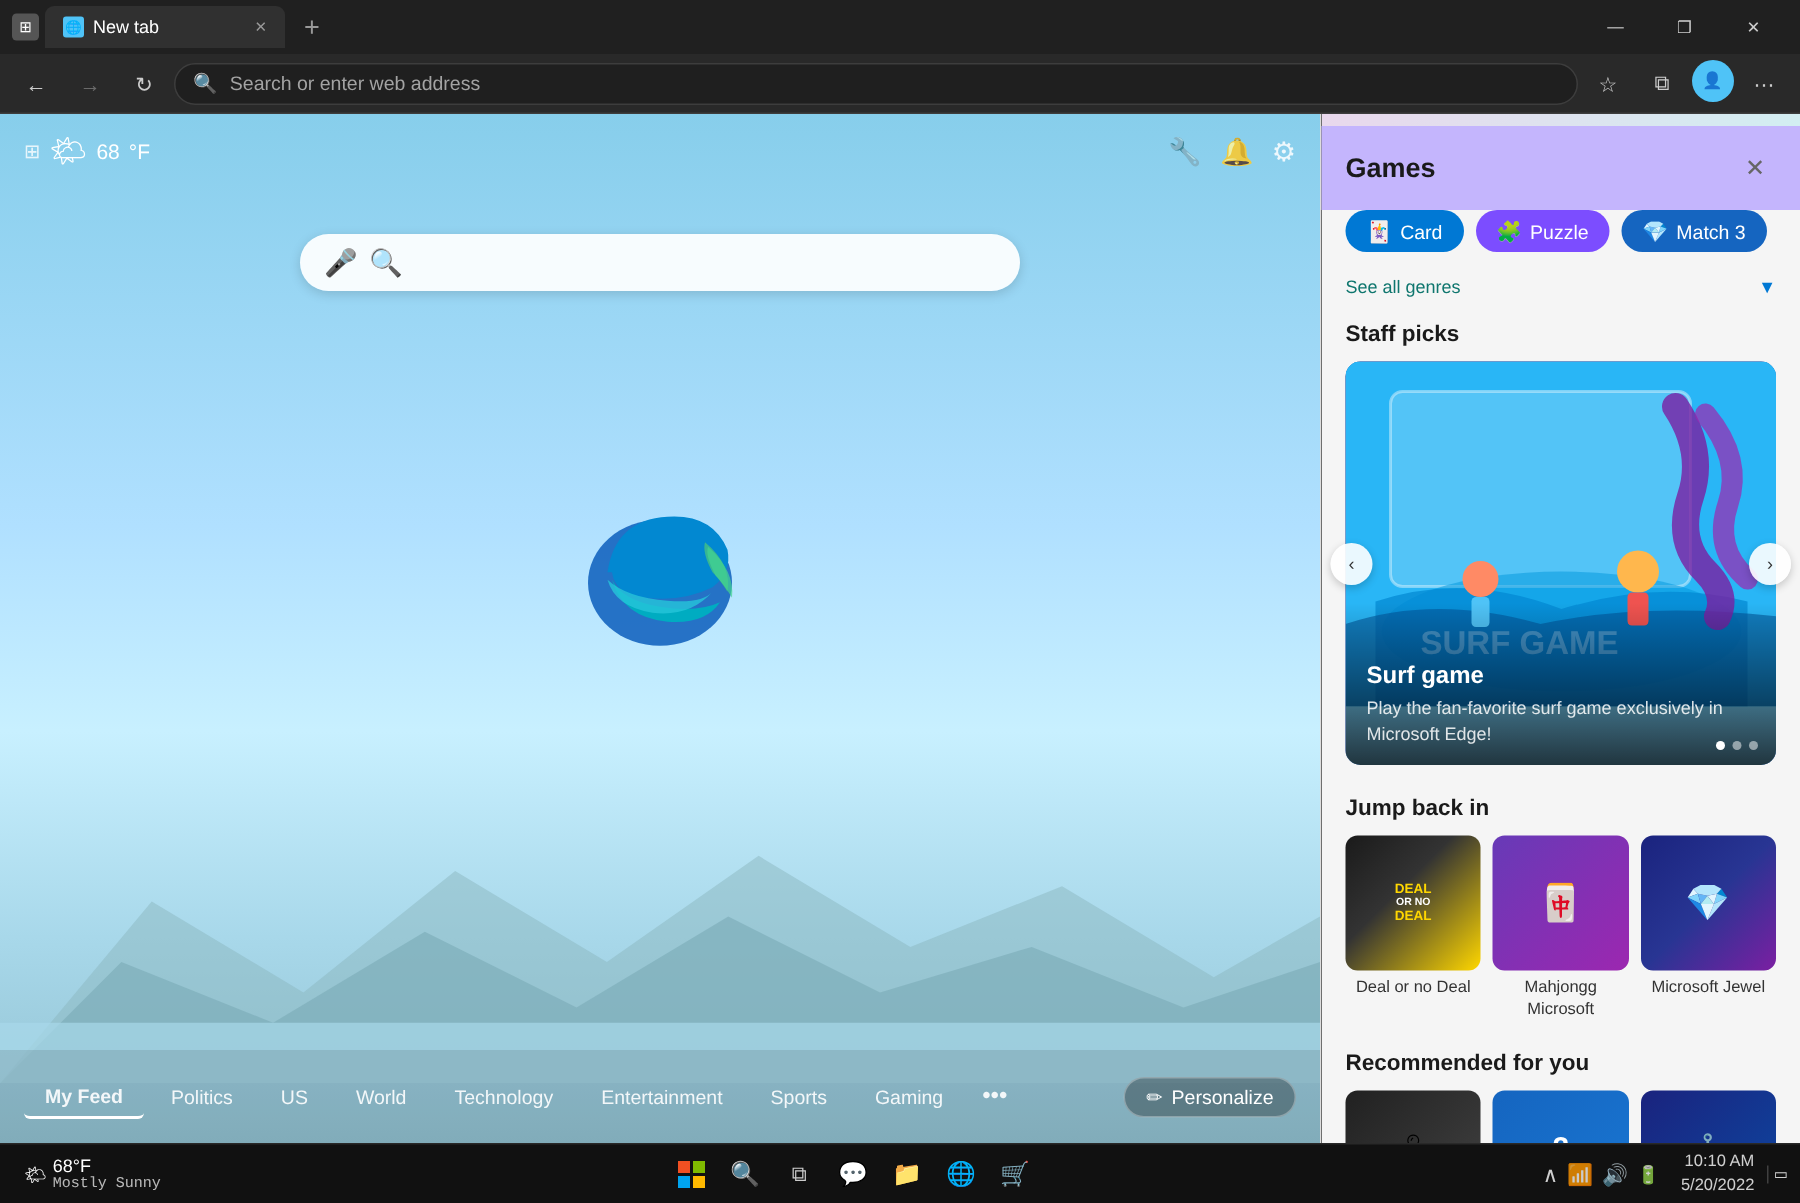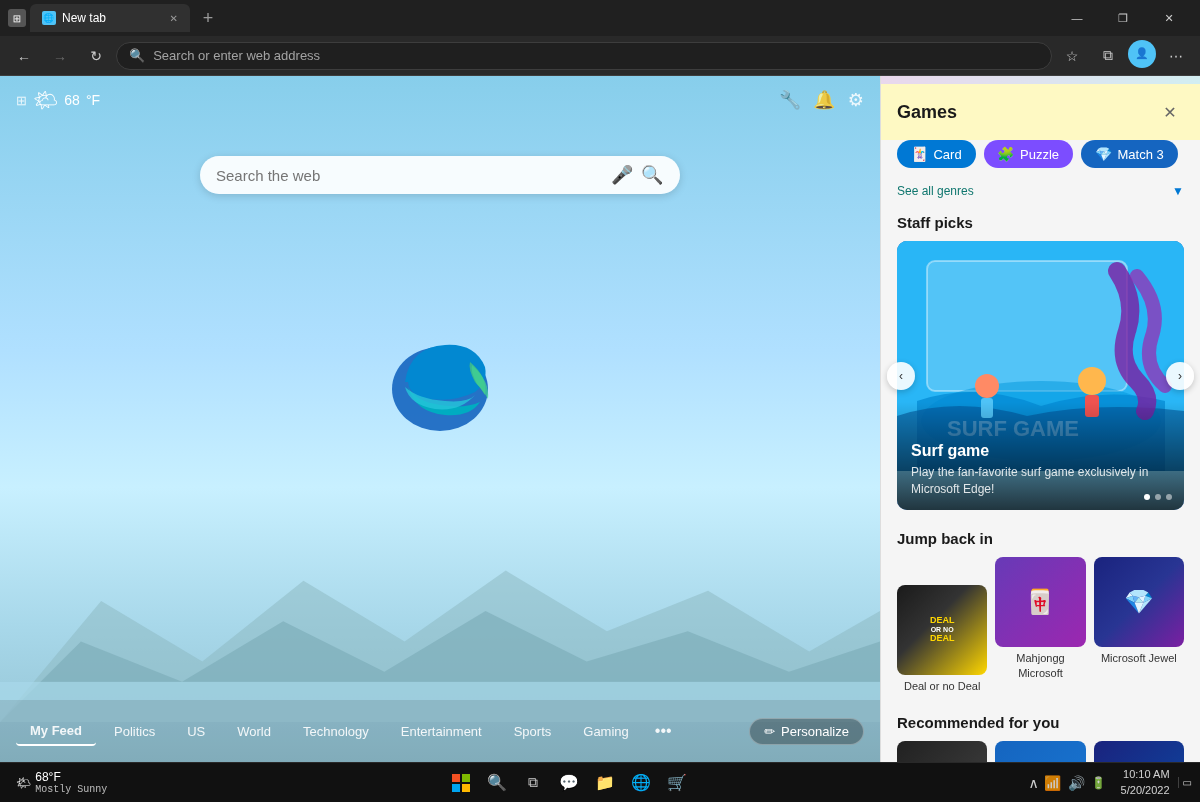--- a/index.html
+++ b/index.html
@@ -95,21 +95,21 @@
     
     .games-panel {
       width: 320px; background: #f5f5f5; display: flex; flex-direction: column;
       overflow-y: auto; border-left: 1px solid #ddd;
     }
     .games-panel::-webkit-scrollbar { width: 4px; }
     .games-panel::-webkit-scrollbar-thumb { background: #ccc; border-radius: 2px; }
 
     .panel-header {
       display: flex; align-items: center; justify-content: space-between;
-      padding: 14px 16px; background: #fef9c3; position: sticky; top: 14px; z-index: 10;
+      padding: 14px 16px; background: #c4b5fd; position: sticky; top: 14px; z-index: 10;
     }
     .panel-title { font-size: 18px; font-weight: 600; color: #1a1a1a; }
     .panel-close { cursor: pointer; color: #666; font-size: 16px; width: 28px; height: 28px; display:flex; align-items:center; justify-content:center; border-radius:4px; }
 
     
     .genre-filters { display: flex; gap: 8px; padding: 0 16px 12px; flex-wrap: wrap; }
     .genre-chip {
       display: flex; align-items: center; gap: 5px; padding: 6px 14px;
       border-radius: 20px; font-size: 13px; cursor: pointer; border: none;
       font-weight: 500;
@@ -167,21 +167,21 @@
       margin-bottom: 4px;
     }
     .game-thumb-name { font-size: 11px; color: #333; text-align: center; line-height: 1.3; }
 
     
     .rec-grid { display: grid; grid-template-columns: 1fr 1fr 1fr; gap: 8px; padding: 0 16px 16px; }
     .rec-thumb { cursor: pointer; }
     .rec-thumb-img { width: 100%; aspect-ratio: 1; border-radius: 8px; overflow: hidden; }
 
     
-    .bg-deal { background: linear-gradient(135deg, #1a1a1a 0%, #333 40%, #ffd700 100%); display:flex; align-items:center; justify-content:center;margin-top:28px; }
+    .bg-deal { background: linear-gradient(135deg, #1a1a1a 0%, #333 40%, #ffd700 100%); display:flex; align-items:center; justify-content:center; }
     .bg-mahjong { background: linear-gradient(135deg, #673ab7 0%, #9c27b0 100%); display:flex; align-items:center; justify-content:center; }
     .bg-jewel { background: linear-gradient(135deg, #1a237e 0%, #283593 50%, #7b1fa2 100%); display:flex; align-items:center; justify-content:center; }
     .bg-atari { background: linear-gradient(135deg, #212121 0%, #424242 100%); display:flex; align-items:center; justify-content:center; }
     .bg-cubis { background: linear-gradient(135deg, #1565c0 0%, #1976d2 100%); display:flex; align-items:center; justify-content:center; }
     .bg-battleship { background: linear-gradient(135deg, #1a237e 0%, #0d47a1 100%); display:flex; align-items:center; justify-content:center; }
 
     
     .taskbar {
       height: 40px; background: rgba(20,20,20,0.85); backdrop-filter: blur(10px);
       display: flex; align-items: center; padding: 0 8px;
@@ -292,21 +292,20 @@
         </div>
         <div class="nt-header-icons">
           <span class="nt-header-icon">🔧</span>
           <span class="nt-header-icon">🔔</span>
           <span class="nt-header-icon">⚙</span>
         </div>
       </div>
 
       <div class="search-section">
         <div class="search-box">
-          <input class="search-input" type="text" placeholder="Search the web" style="">
           <span class="search-mic">🎤</span>
           <span class="search-btn">🔍</span>
         </div>
       </div>
 
       <div class="nt-bottom">
         <div class="nav-tab active">My Feed</div>
         <div class="nav-tab">Politics</div>
         <div class="nav-tab">US</div>
         <div class="nav-tab">World</div>

